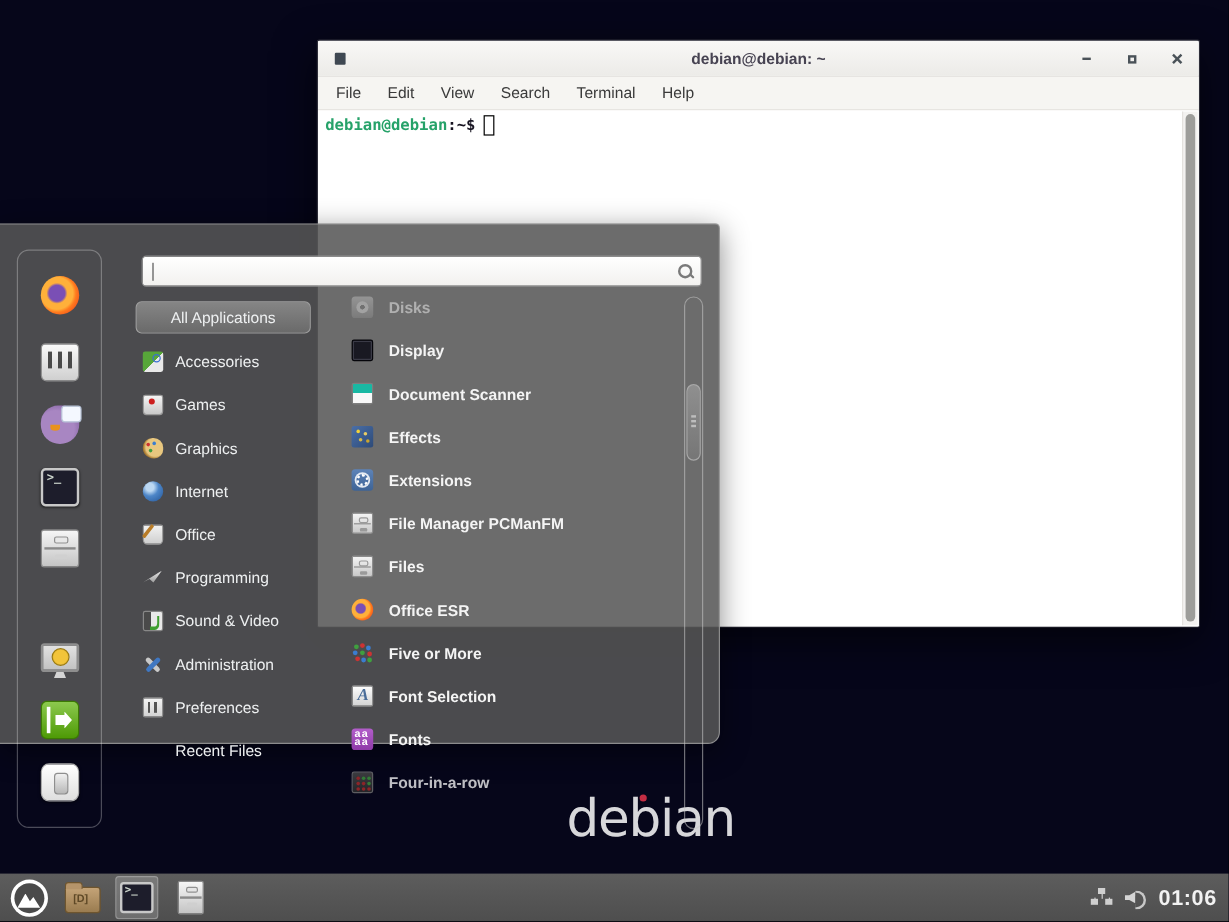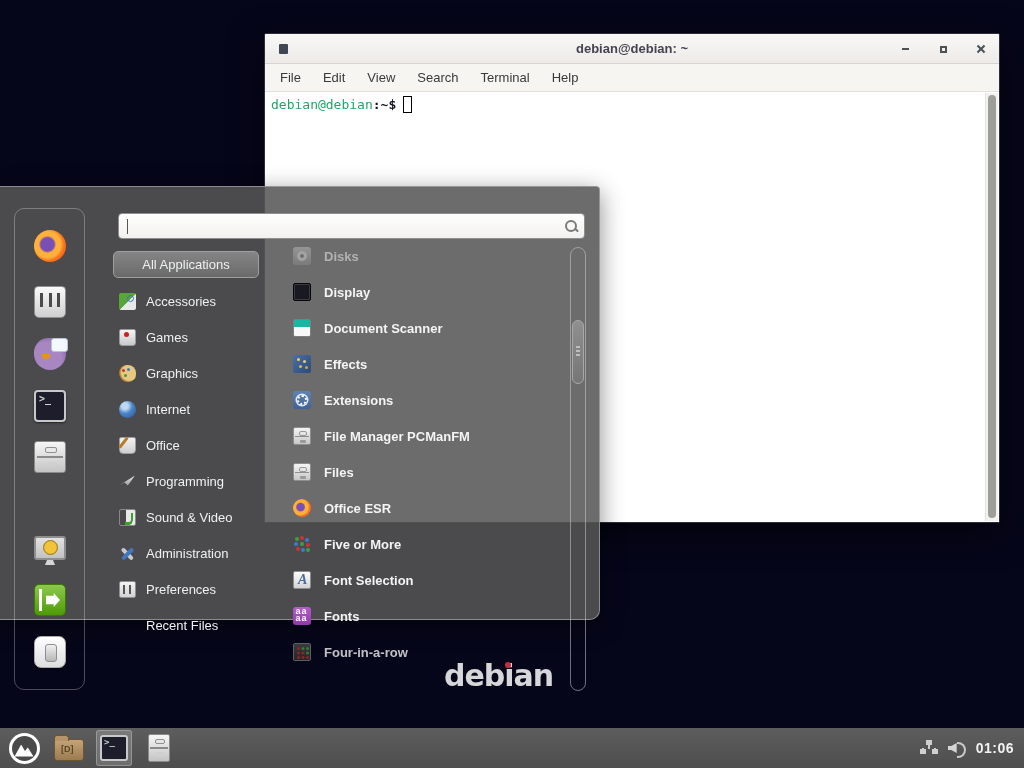--- a/index.html
+++ b/index.html
@@ -1,22 +1,22 @@
 <!DOCTYPE html>
 <html><head>
 <meta charset="utf-8">
 <style>
   * { margin:0; padding:0; box-sizing:border-box; }
   html,body { width:1024px; height:768px; background:#000; }
   #screen { position:relative; width:1024px; height:768px; overflow:hidden;
             background:#06061a; font-family:"Liberation Sans",sans-serif; }
 
   
-  .watermark { position:absolute; left:444px; top:658px; font-size:30px; letter-spacing:-1px;
-               color:#d7d7da; font-family:"DejaVu Sans",sans-serif; font-weight:700; }
+  .watermark { position:absolute; left:472px; top:658px; font-size:43px; letter-spacing:-1px;
+               color:#d7d7da; font-family:"DejaVu Sans",sans-serif; font-weight:400; }
   .watermark .idot { position:absolute; left:61px; top:4px; width:6px; height:6px;
                border-radius:50%; background:#c42d43; }
 
   
   .term { position:absolute; left:264px; top:33px; width:736px; height:490px;
           border:1px solid #2f2f3a; border-radius:2px;
           box-shadow:0 10px 34px rgba(0,0,0,.6); background:#fff; }
   .term-titlebar { position:relative; height:30px; display:flex; align-items:center;
           background:linear-gradient(#f9f8f6,#ecebe8); border-bottom:1px solid #d8d5d0;
           border-radius:2px 2px 0 0; }
@@ -31,21 +31,21 @@
   .wbtn-close { position:relative; }
   .wbtn-close i, .wbtn-close em { position:absolute; left:3px; top:7px; width:10px; height:2px;
           background:#4a5258; transform:rotate(45deg); }
   .wbtn-close em { transform:rotate(-45deg); }
   .term-menubar { height:28px; display:flex; align-items:center; gap:16px; padding-left:12px;
           background:#f6f5f2; border-bottom:1px solid #e3e1dc; font-size:13px; color:#3a3a3a; }
   .term-menubar span { padding:2px 3px; }
   .term-body { position:relative; height:430px; background:#ffffff; }
   .term-prompt { padding:4px 6px; font-family:"DejaVu Sans Mono","Liberation Mono",monospace;
           font-size:13px; color:#171421; display:flex; align-items:center; }
-  .term-prompt .puser { color:#26a269; font-weight:normal; }
+  .term-prompt .puser { color:#26a269; font-weight:bold; }
   .term-prompt .ppath { color:#171421; font-weight:bold; }
   .term-cursor { display:inline-block; width:9px; height:17px; border:1.5px solid #000;
           margin-left:7px; }
   .term-scroll { position:absolute; right:1px; top:1px; bottom:1px; width:13px;
           background:#f3f2f0; border-left:1px solid #e4e2de; }
   .term-scroll .thumb { position:absolute; left:2px; right:2px; top:2px; bottom:3px;
           background:#9d9d9a; border-radius:6px; }
 
   
   .appmenu { position:absolute; left:0; top:186px; width:600px; height:434px;
@@ -257,21 +257,21 @@
   .t-net { position:relative; width:18px; height:16px; }
   .t-net::before { content:""; position:absolute; left:6px; top:0; width:6px; height:5px;
           background:#cfcfcf; box-shadow:-6px 9px 0 #cfcfcf, 6px 9px 0 #cfcfcf; }
   .t-net::after { content:""; position:absolute; left:8.5px; top:5px; width:1.5px; height:4px;
           background:#cfcfcf; box-shadow:-6px 3px 0 #cfcfcf, 6px 3px 0 #cfcfcf;  }
   .t-vol { position:relative; width:18px; height:16px; }
   .t-vol::before { content:""; position:absolute; left:0; top:3px; width:9px; height:10px;
           background:#d5d5d5; clip-path:polygon(0 30%,40% 30%,100% 0,100% 100%,40% 70%,0 70%); }
   .t-vol::after { content:""; position:absolute; left:9px; top:2px; width:7px; height:12px;
           border:2px solid rgba(213,213,213,.9); border-left:none; border-radius:0 8px 8px 0; }
-  .t-clock { font-size:14px; font-weight:bold; color:#f2f2f2; letter-spacing:.5px; }
+  .t-clock { font-size:18px; font-weight:bold; color:#f2f2f2; letter-spacing:.5px; }
 </style>
 </head>
 <body>
 
 <div id="screen">
 
   <div class="watermark">
     <span>debian</span><i class="idot"></i>
   </div>
 

